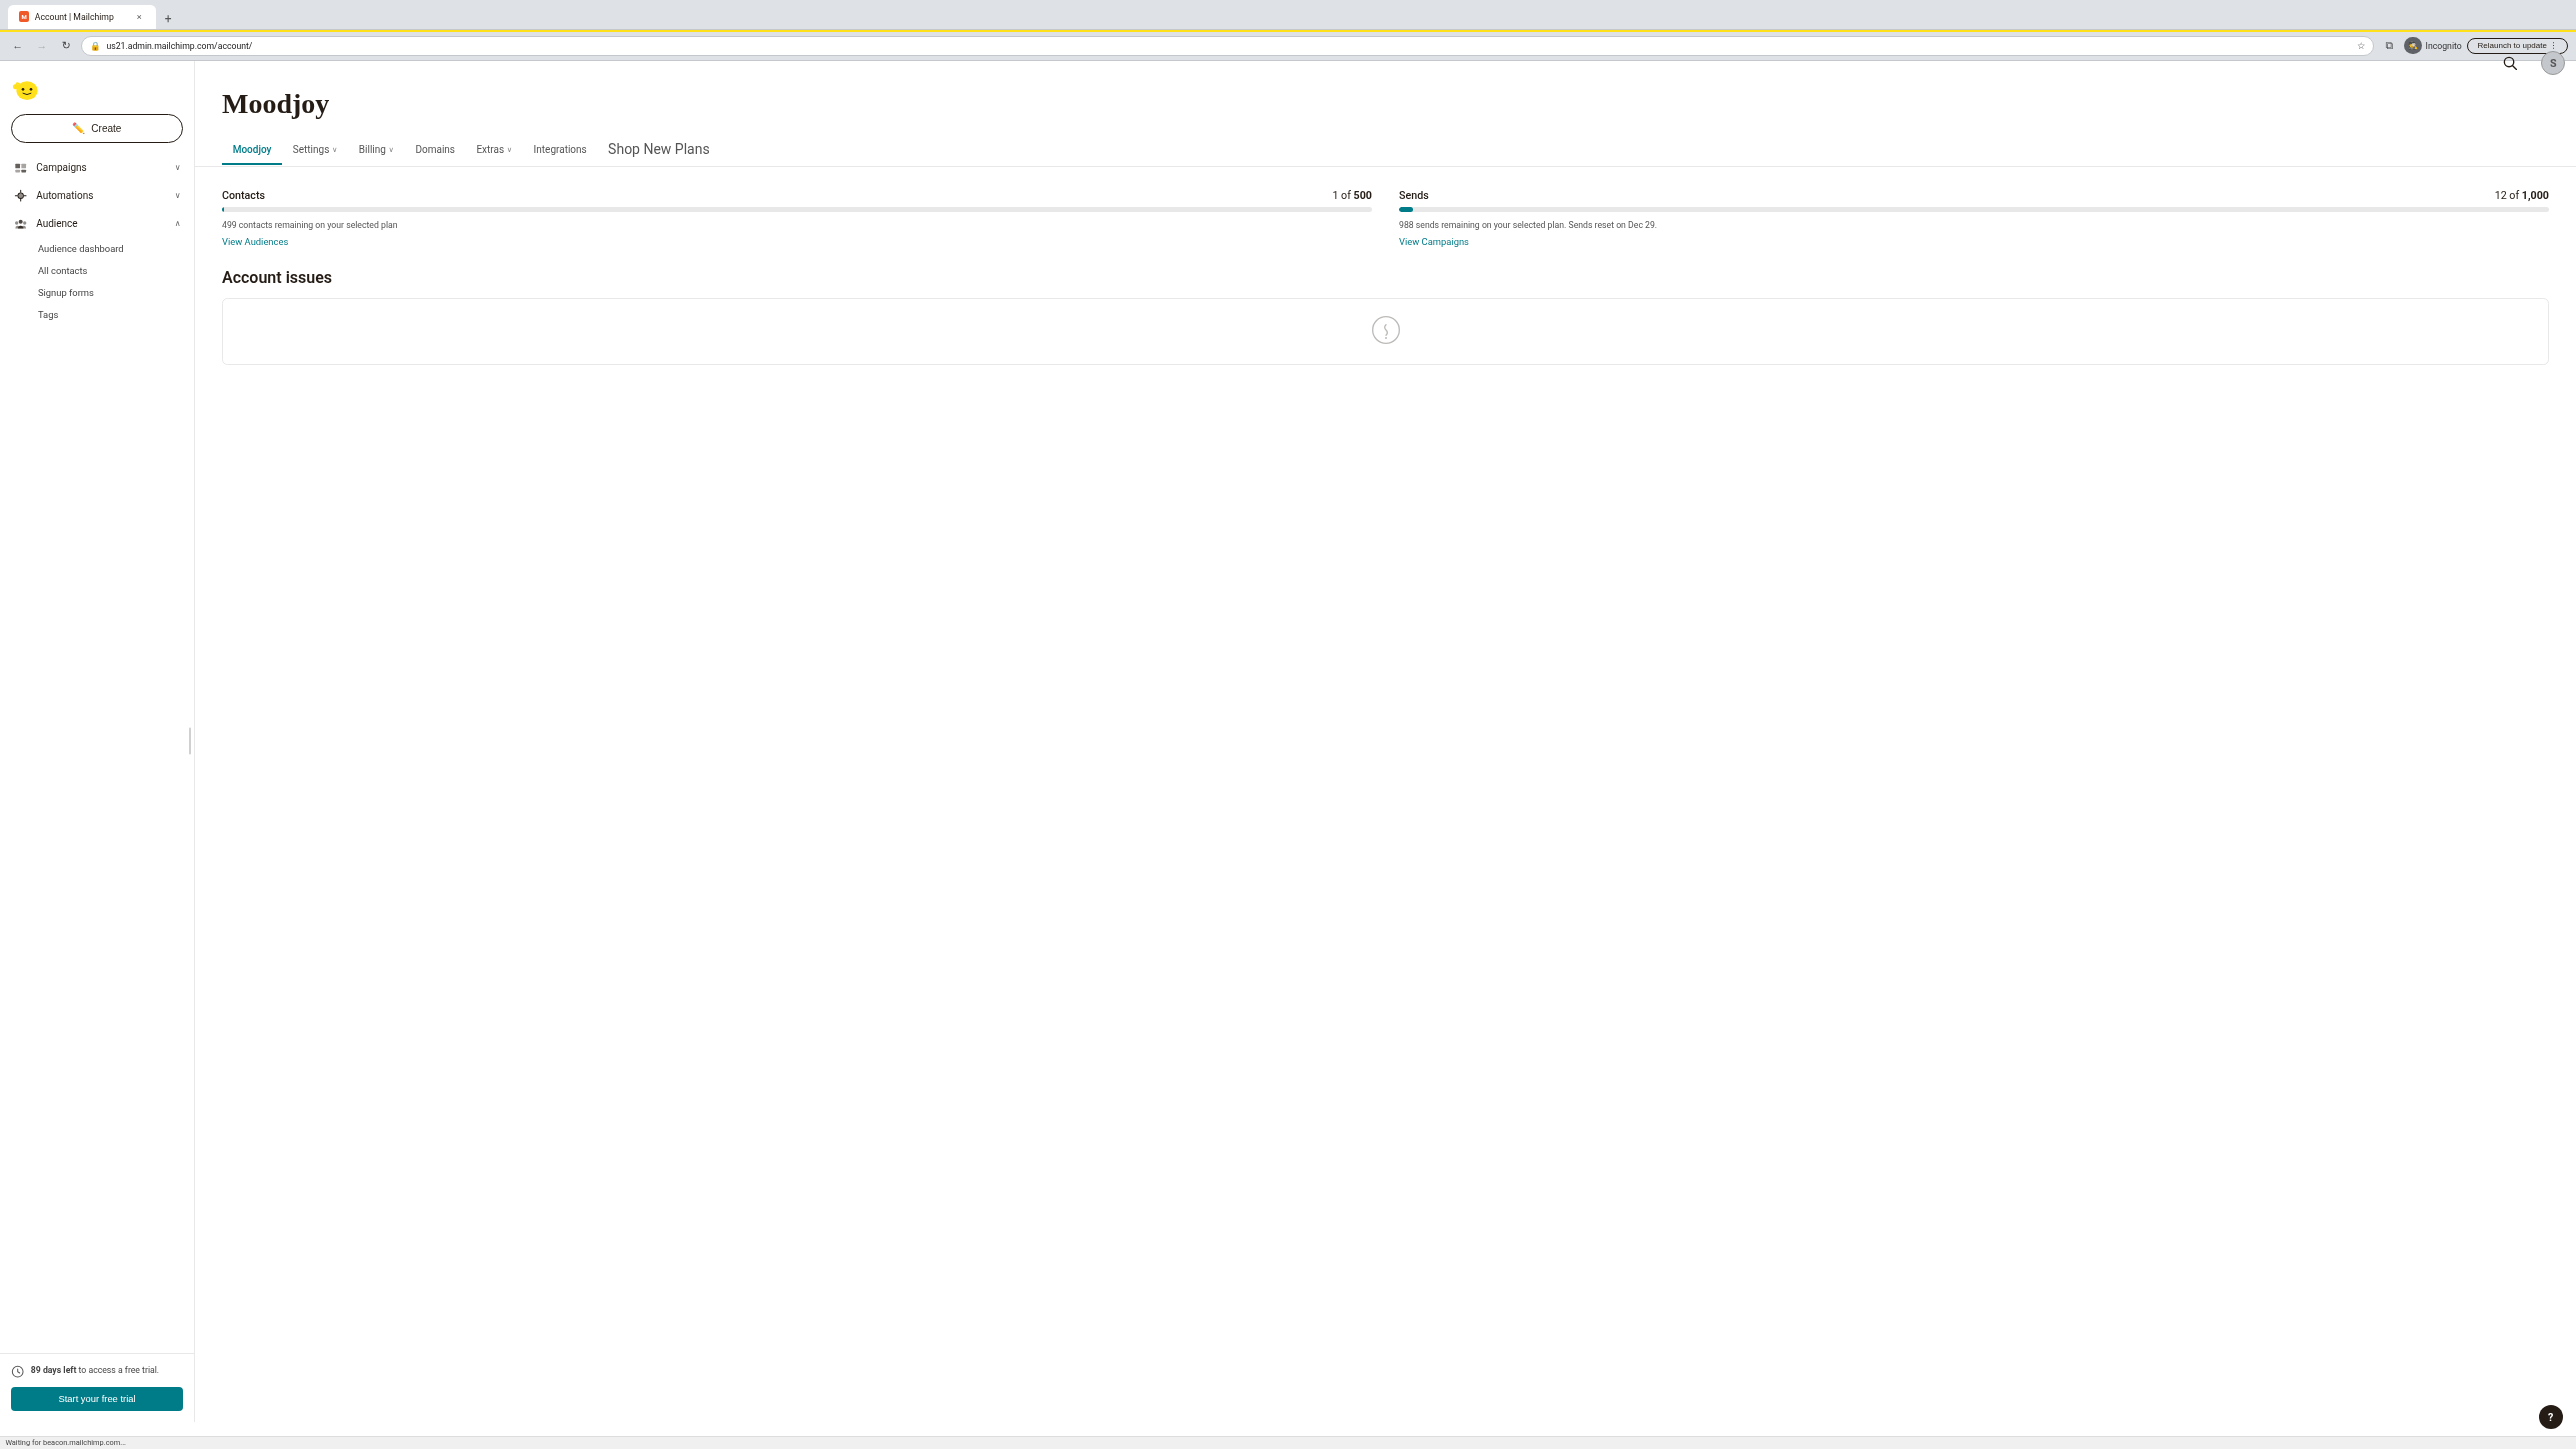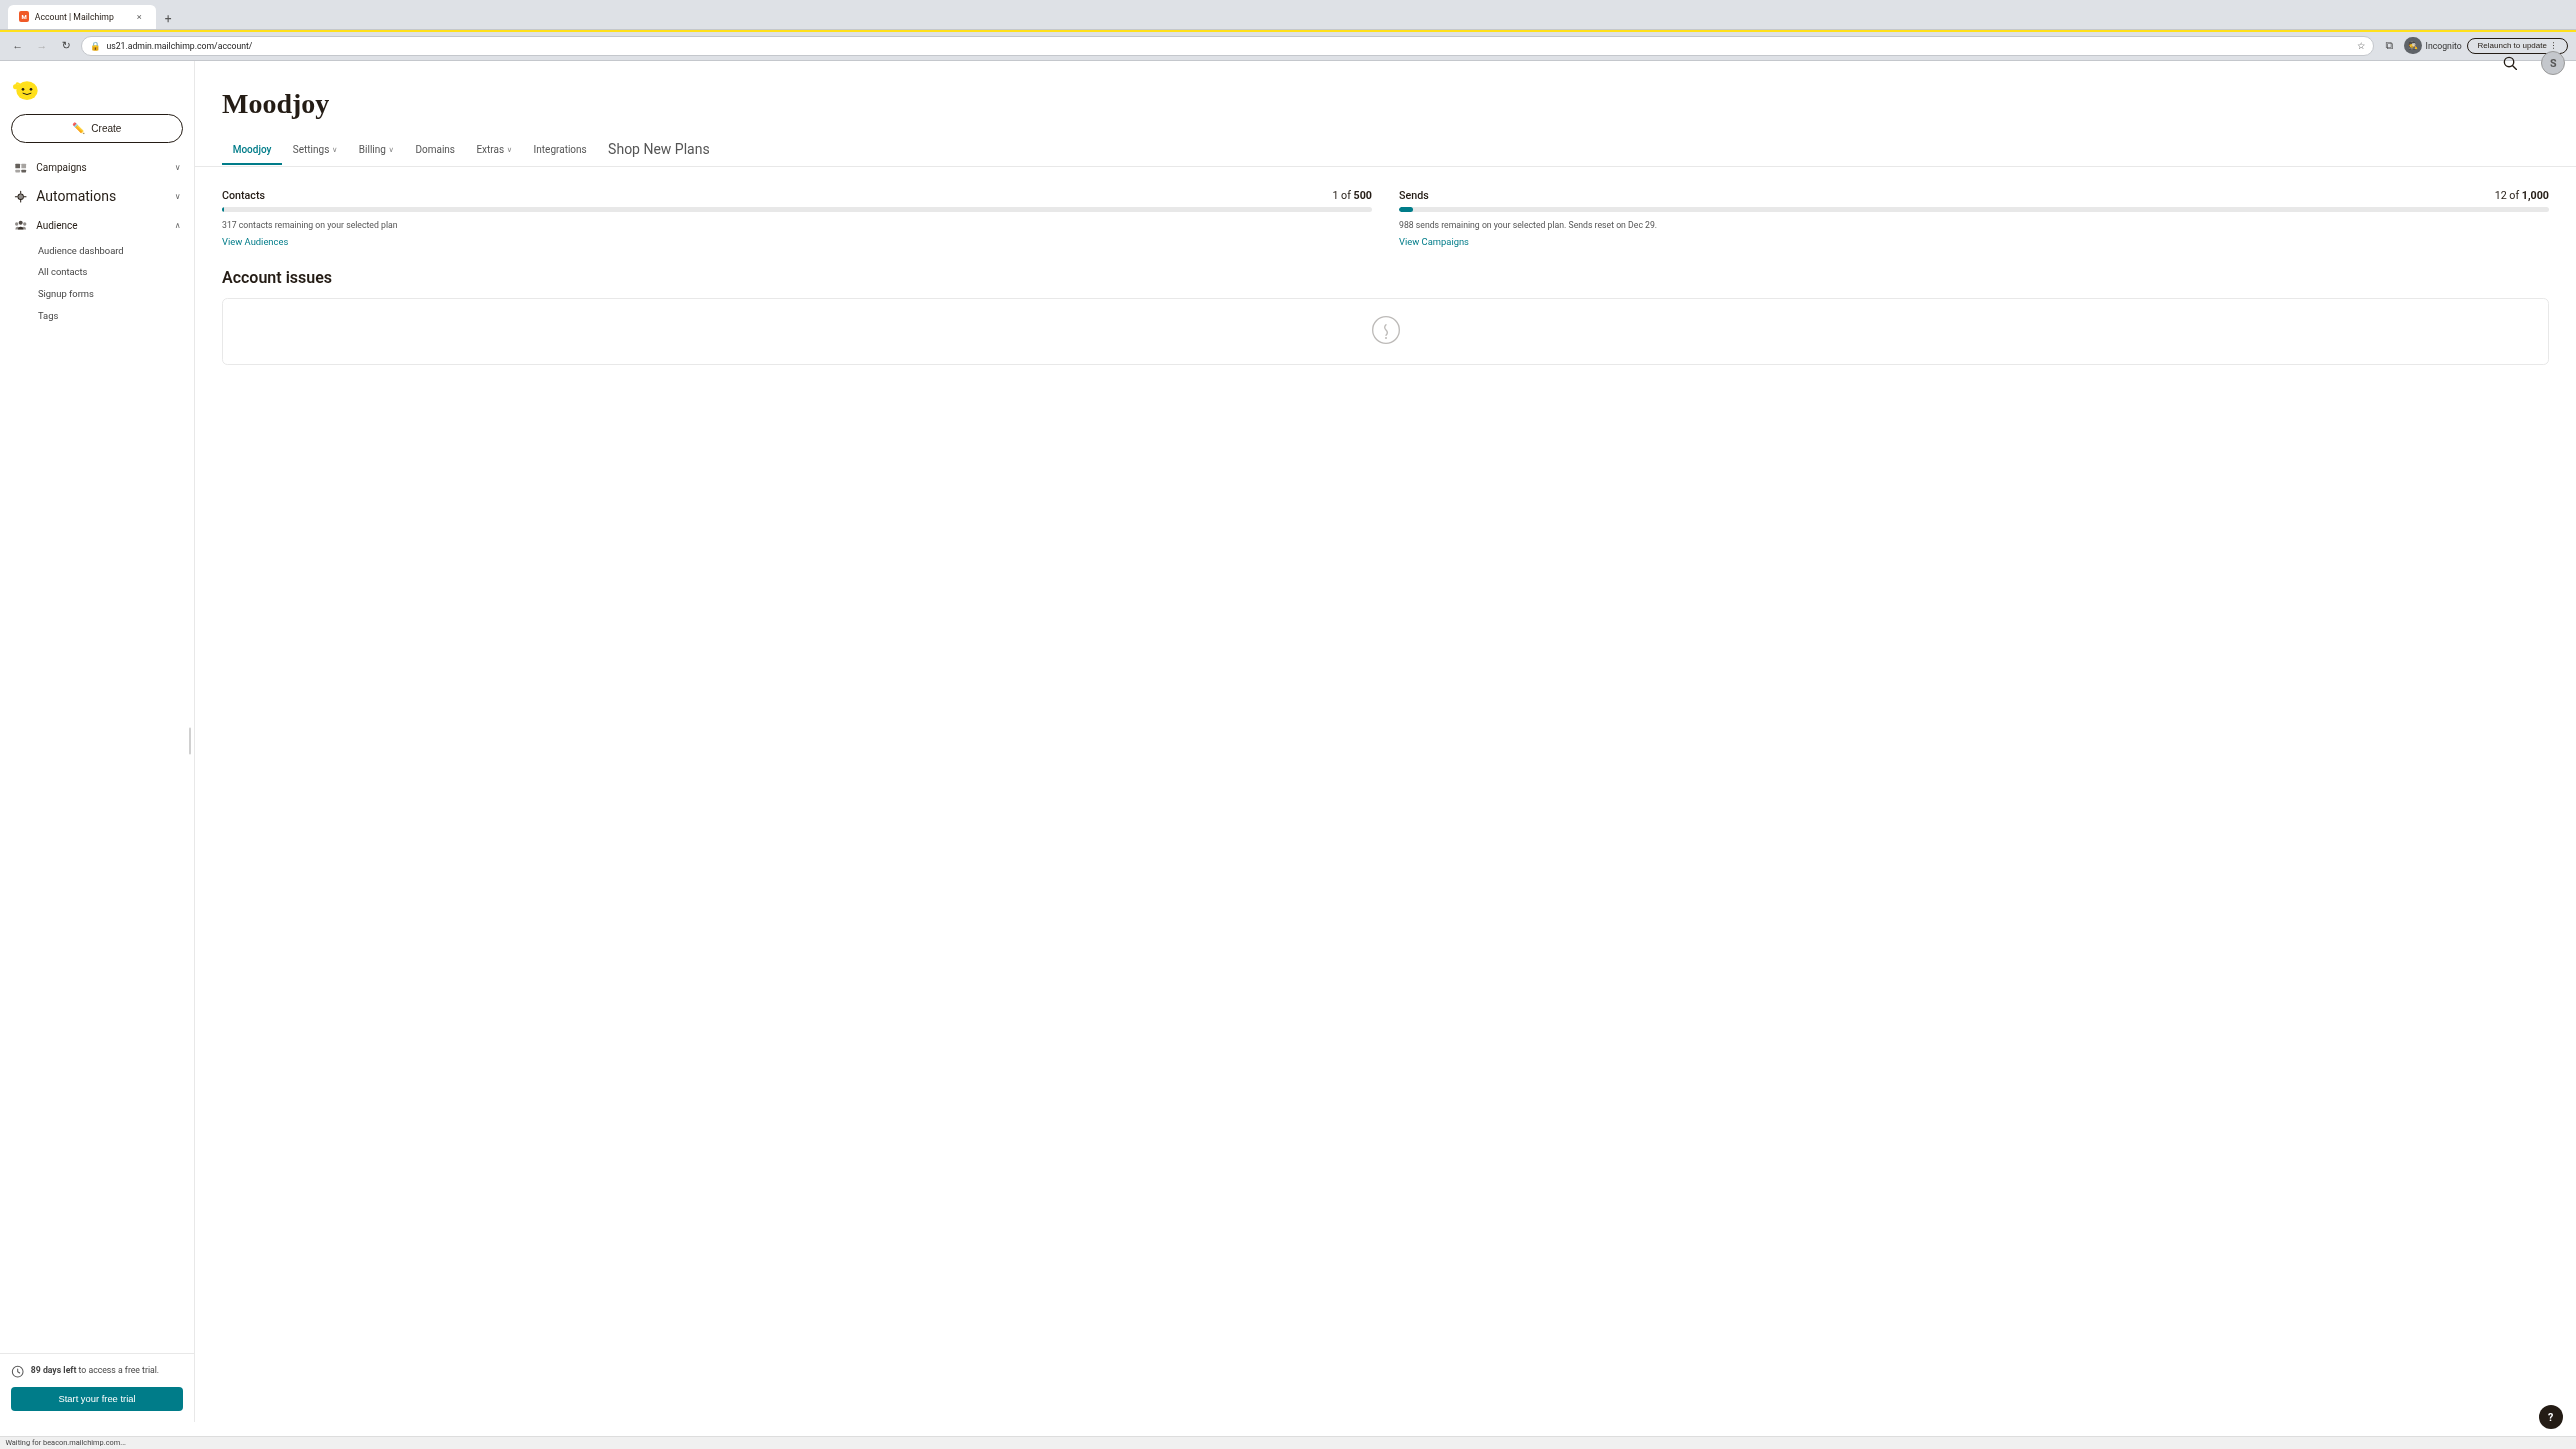--- a/index.html
+++ b/index.html
@@ -109,21 +109,21 @@
       </div>
 
       <div class="nav-item">
         <div style="width:14.8px;height:14.8px;display:flex;align-items:center;justify-content:center;">
           <svg width="13.4" height="13.4" viewBox="0 0 20 20" fill="none">
             <circle cx="10" cy="10" r="4" stroke="#241c15" stroke-width="1.5"></circle>
             <path d="M10 2 L10 5 M10 15 L10 18 M2 10 L5 10 M15 10 L18 10" stroke="#241c15" stroke-width="1.5" stroke-linecap="round"></path>
             <rect x="7" y="7" width="6" height="6" rx="1" fill="#241c15" opacity="0.5"></rect>
           </svg>
         </div>
-        <span style="flex:1;font-size:14px;">Automations</span>
+        <span style="flex:1;font-size:10px;">Automations</span>
         <span style="font-size:8px;color:#666;">∨</span>
       </div>
 
       <div class="nav-item">
         <div style="width:14.8px;height:14.8px;display:flex;align-items:center;justify-content:center;">
           <svg width="13.4" height="13.4" viewBox="0 0 20 20" fill="none">
             <circle cx="10" cy="7" r="3" fill="#241c15" opacity="0.8"></circle>
             <circle cx="4" cy="9" r="2.5" fill="#241c15" opacity="0.5"></circle>
             <circle cx="16" cy="9" r="2.5" fill="#241c15" opacity="0.5"></circle>
             <path d="M2 17 Q2 13 5 13 Q7 13 8 14 Q9 13 10 13 Q11 13 12 14 Q13 13 15 13 Q18 13 18 17" fill="#241c15" opacity="0.5"></path>
@@ -192,21 +192,21 @@
         <div>
           <div style="display:flex;align-items:baseline;justify-content:space-between;margin-bottom:5.4px;">
             <span style="font-size:10.7px;color:#241c15;font-weight:500;">Contacts</span>
             <span style="font-size:10.7px;color:#241c15;">
               <span>1</span> of <strong>500</strong>
             </span>
           </div>
           <div class="progress-bar" style="height:5.4px;background:#e8e8e8;border-radius:2.7px;overflow:hidden;margin-bottom:8px;">
             <div style="height:100%;background:#007c89;border-radius:2.7px;width:0.2%;"></div>
           </div>
-          <p style="font-size:8.7px;color:#555;margin-bottom:5.4px;">317 contacts remaining on your selected plan</p>
+          <p style="font-size:8.7px;color:#555;margin-bottom:5.4px;">499 contacts remaining on your selected plan</p>
           <a style="color:#007c89;font-size:9.4px;text-decoration:none;cursor:pointer;">View Audiences</a>
         </div>
 
         <div>
           <div style="display:flex;align-items:baseline;justify-content:space-between;margin-bottom:5.4px;">
             <span style="font-size:10.7px;color:#241c15;font-weight:500;">Sends</span>
             <span style="font-size:10.7px;color:#241c15;">
               <span>12</span> of <strong>1,000</strong>
             </span>
           </div>

